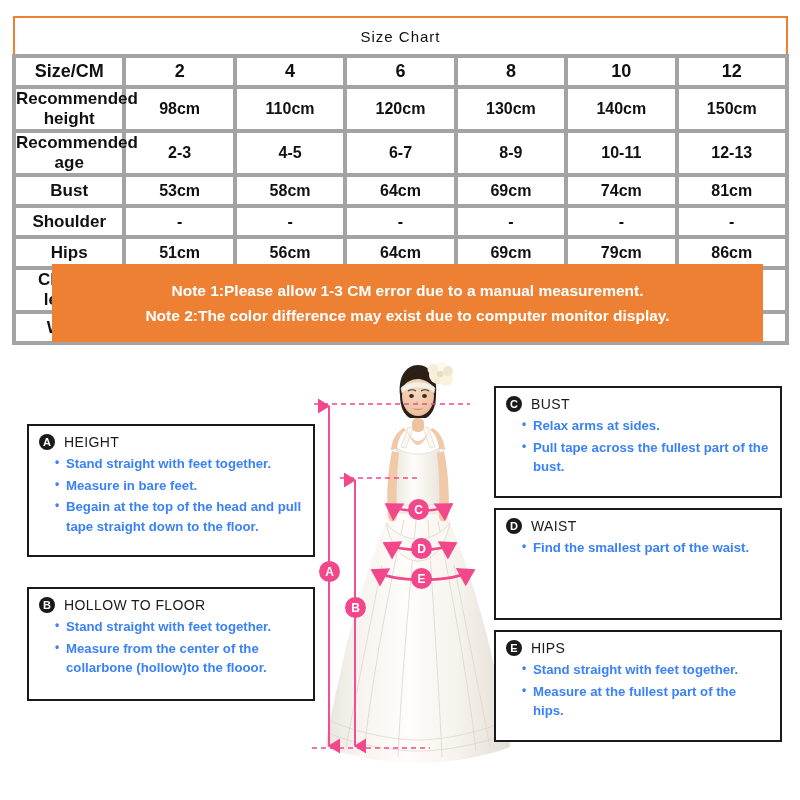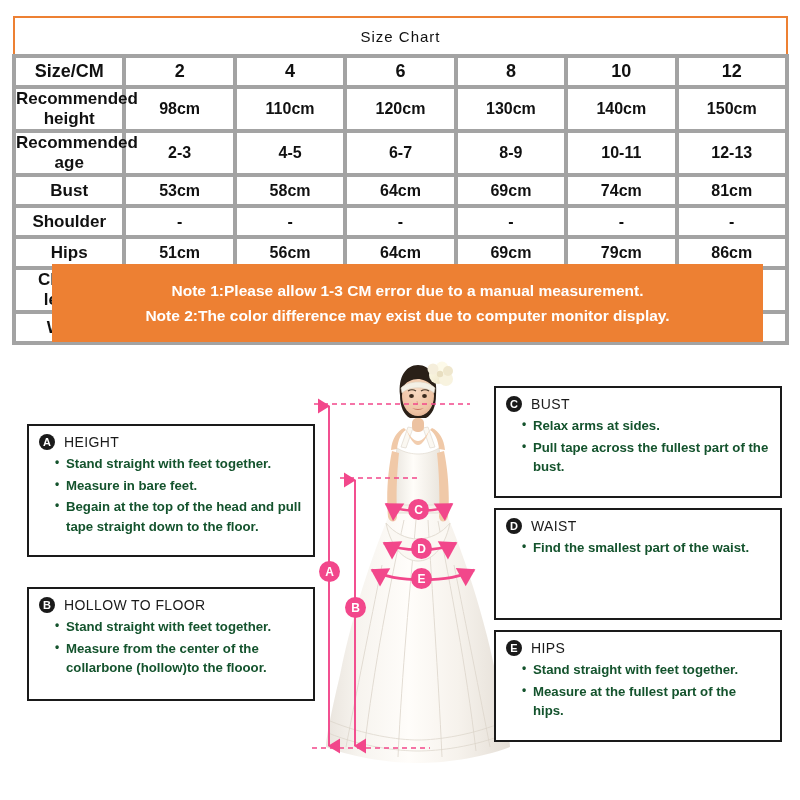--- a/index.html
+++ b/index.html
@@ -118,21 +118,21 @@
     color: #1a1a1a;
     letter-spacing: 0.4px;
   }
   .bullet-list {
     margin: 0;
     padding: 0 0 0 16px;
     list-style: none;
   }
   .bullet-list li {
     font-size: 13.2px;
-    color: #14532d;
+    color: #3b82f6;
     line-height: 19.5px;
     position: relative;
     padding-left: 11px;
     margin-bottom: 2px;
     font-weight: bold;
   }
   .bullet-list li::before {
     content: "\2022";
     position: absolute;
     left: 0;

